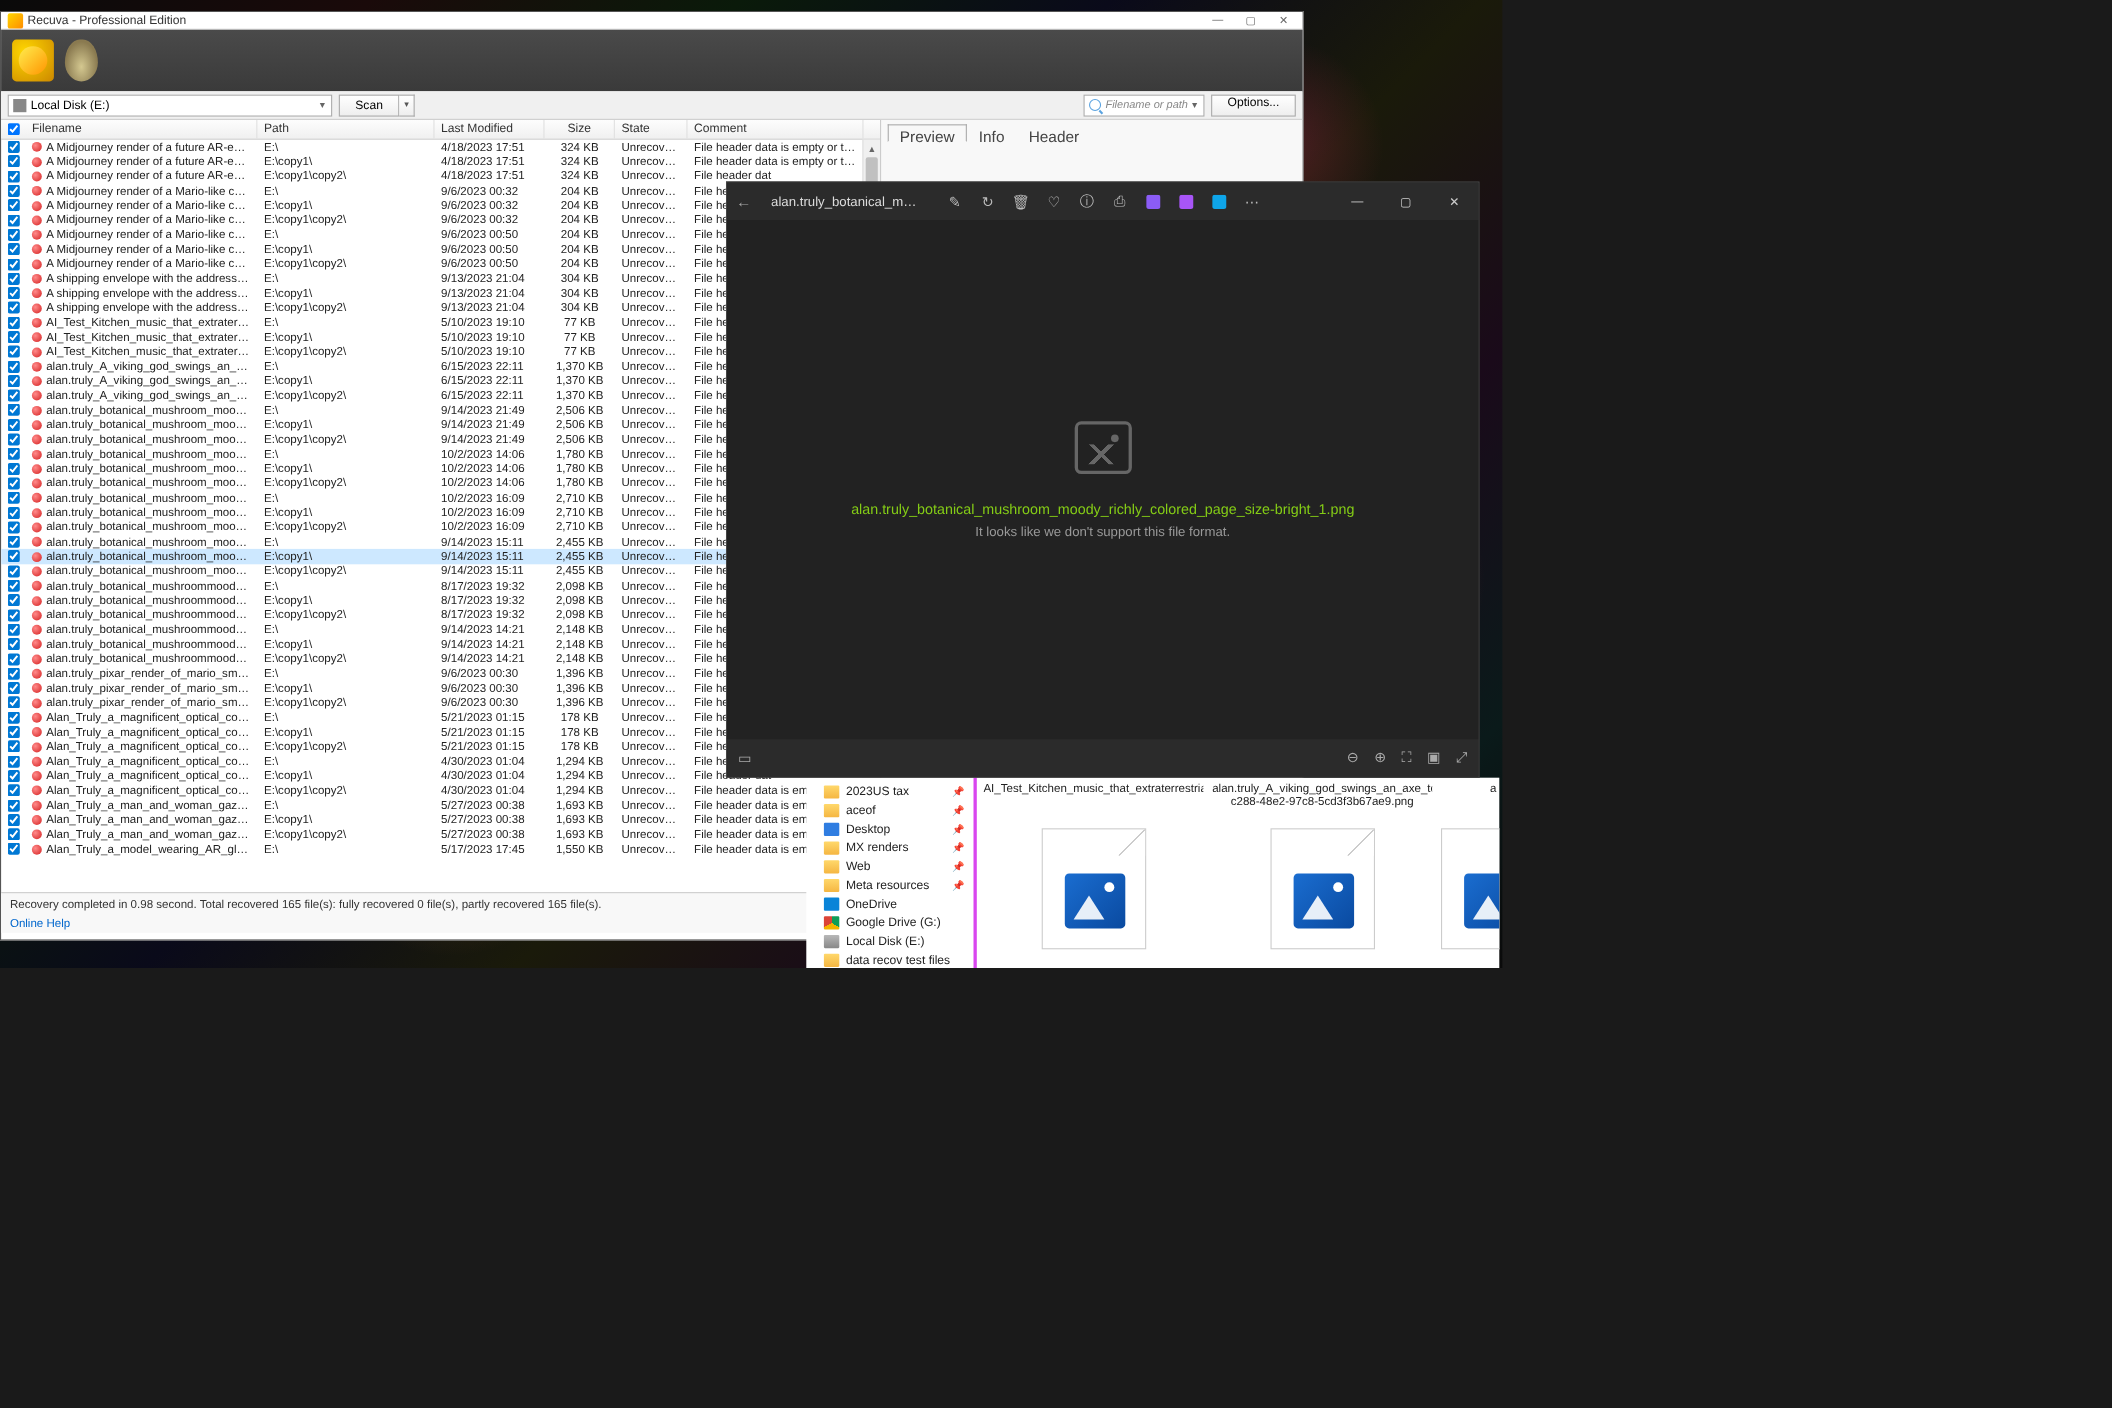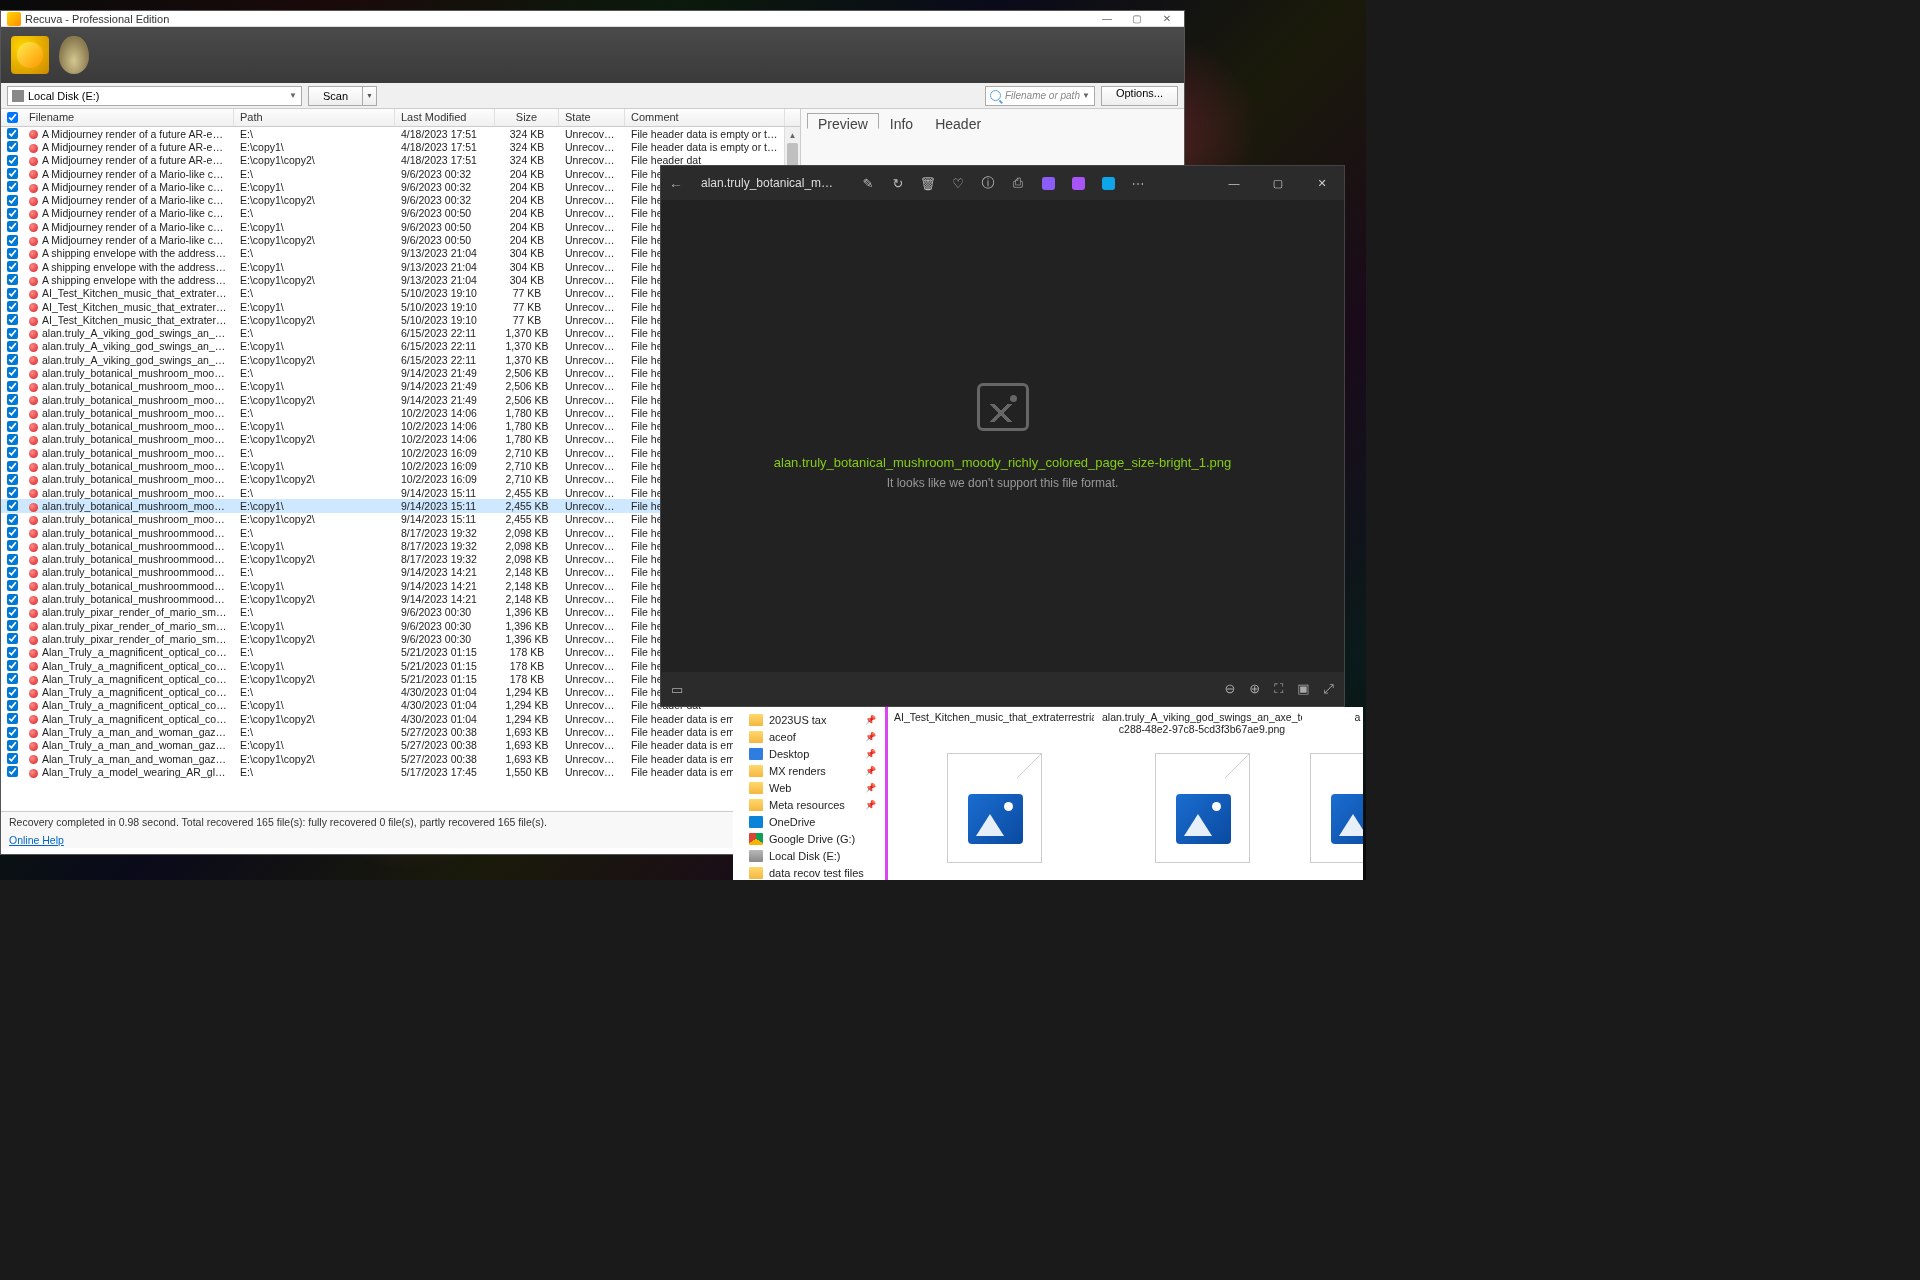--- a/index.html
+++ b/index.html
@@ -65,21 +65,21 @@
 .c-sz{width:64px;flex:none;text-align:center}
 .c-st{width:66px;flex:none}
 .c-cm{width:160px;flex:none}
 
 .recuva-side{flex:1;background:#f8f8f8;border-left:1px solid #ccc}
 .recuva-side .tabs{display:flex;height:20px;padding:4px 6px 0;gap:0;font-size:14px}
 .recuva-side .tabs .tab{padding:2px 10px;border:1px solid transparent;color:#444}
 .recuva-side .tabs .tab.active{border-color:#aaa;border-bottom-color:#f8f8f8;background:#f8f8f8}
 
 .recuva-footer{height:37px;background:#f8f8f8;border-top:1px solid #ccc;padding:4px 8px;font-size:10.5px;color:#333}
-.recuva-footer .flink{color:#0066cc;text-decoration:underline;margin-top:6px;display:inline-block}
+.recuva-footer .flink{color:#0066cc;margin-top:6px;display:inline-block}
 
 
 .photos-window{position:absolute;left:660px;top:165px;width:685px;height:542px;background:#222;z-index:3;color:#ccc;font-size:12px;border:1px solid #444}
 .photos-titlebar{height:34px;background:#2b2b2b;display:flex;align-items:center;padding:0 0 0 8px}
 .photos-titlebar .pback{width:28px;font-size:14px;color:#aaa}
 .photos-titlebar .ptitle{font-size:12px;color:#ddd;margin-left:4px;max-width:135px;overflow:hidden;text-overflow:ellipsis;white-space:nowrap}
 .photos-titlebar .picons{display:flex;margin-left:20px;gap:6px}
 .photos-titlebar .picon{width:24px;height:24px;display:flex;align-items:center;justify-content:center;color:#bbb;font-size:13px}
 .photos-titlebar .wbtns{margin-left:auto;display:flex}
 .photos-titlebar .wbtn{width:44px;height:34px;display:flex;align-items:center;justify-content:center;color:#ccc;font-size:11px}

